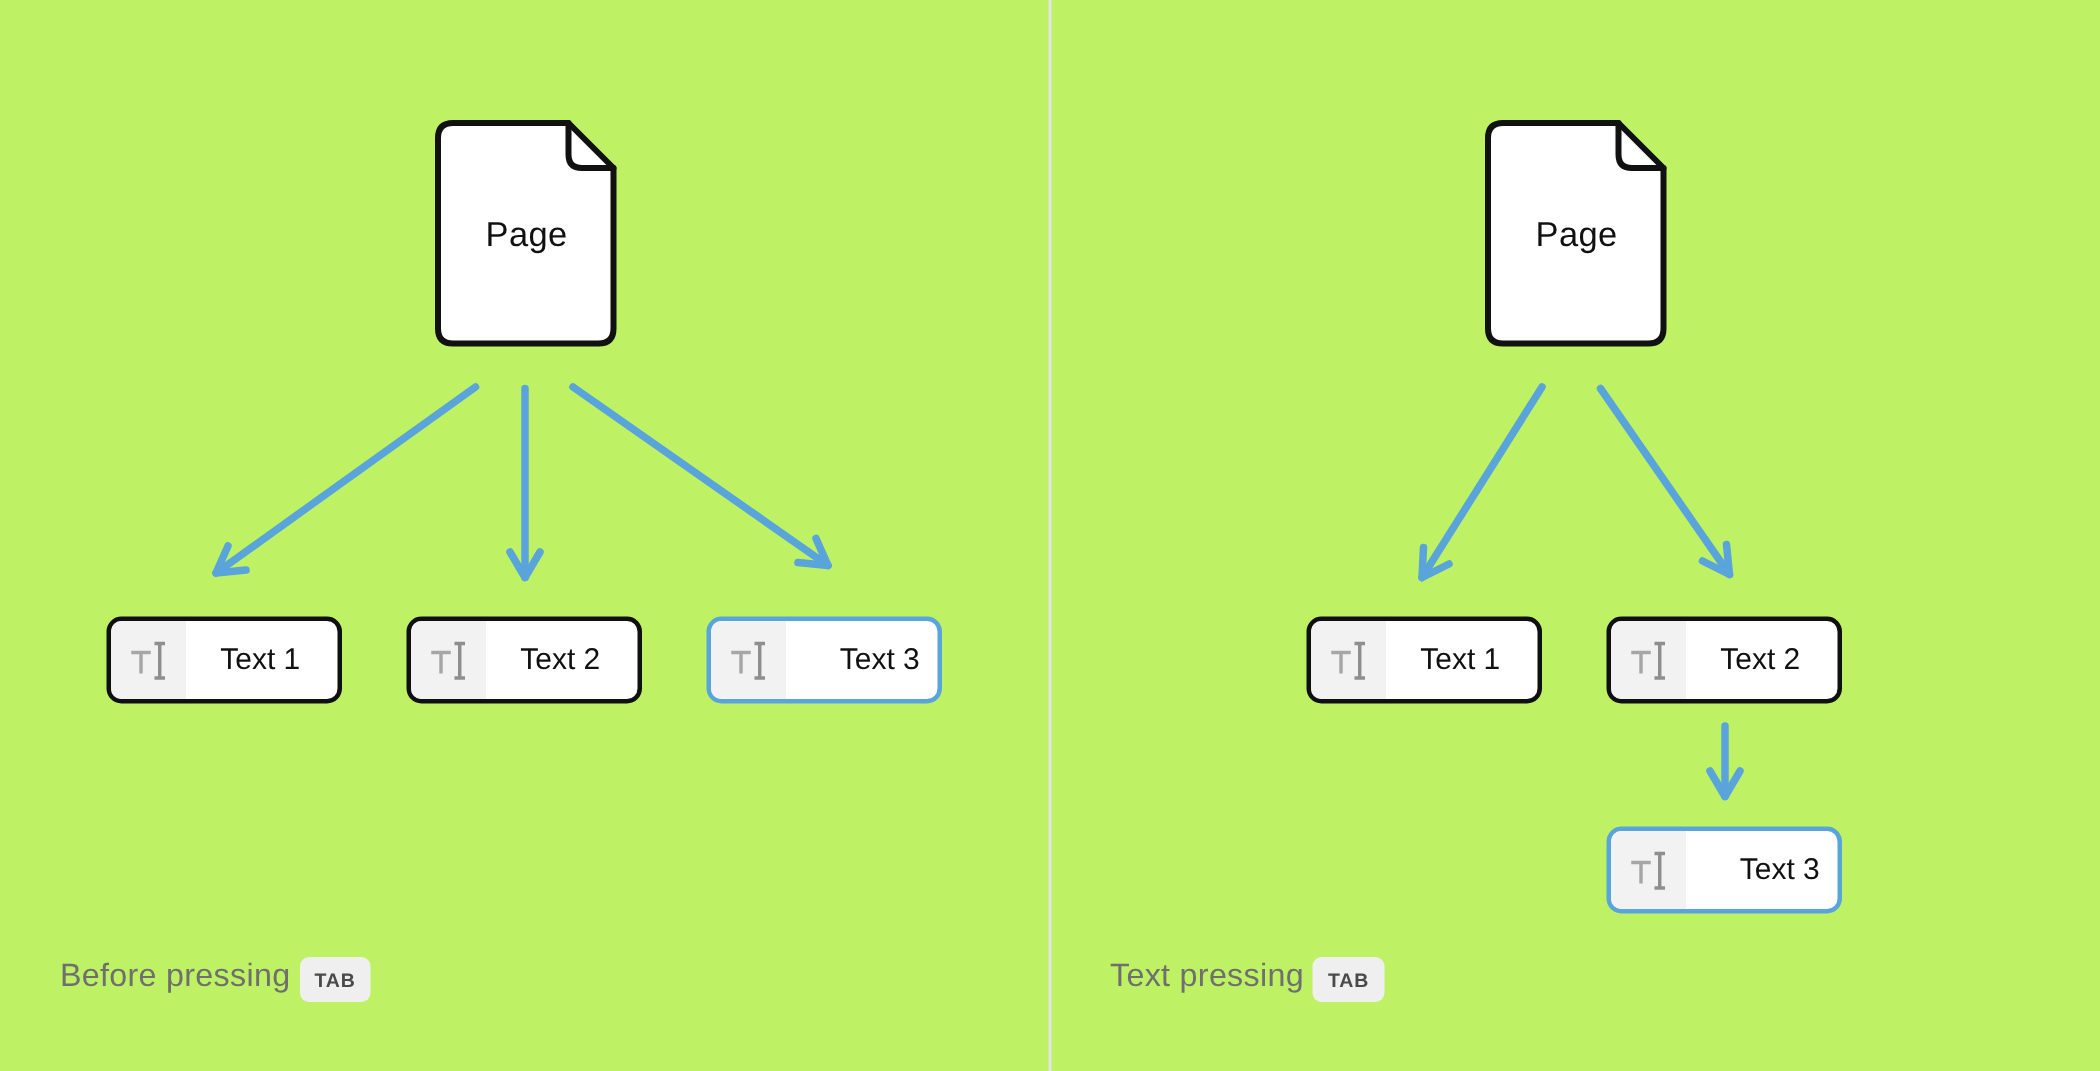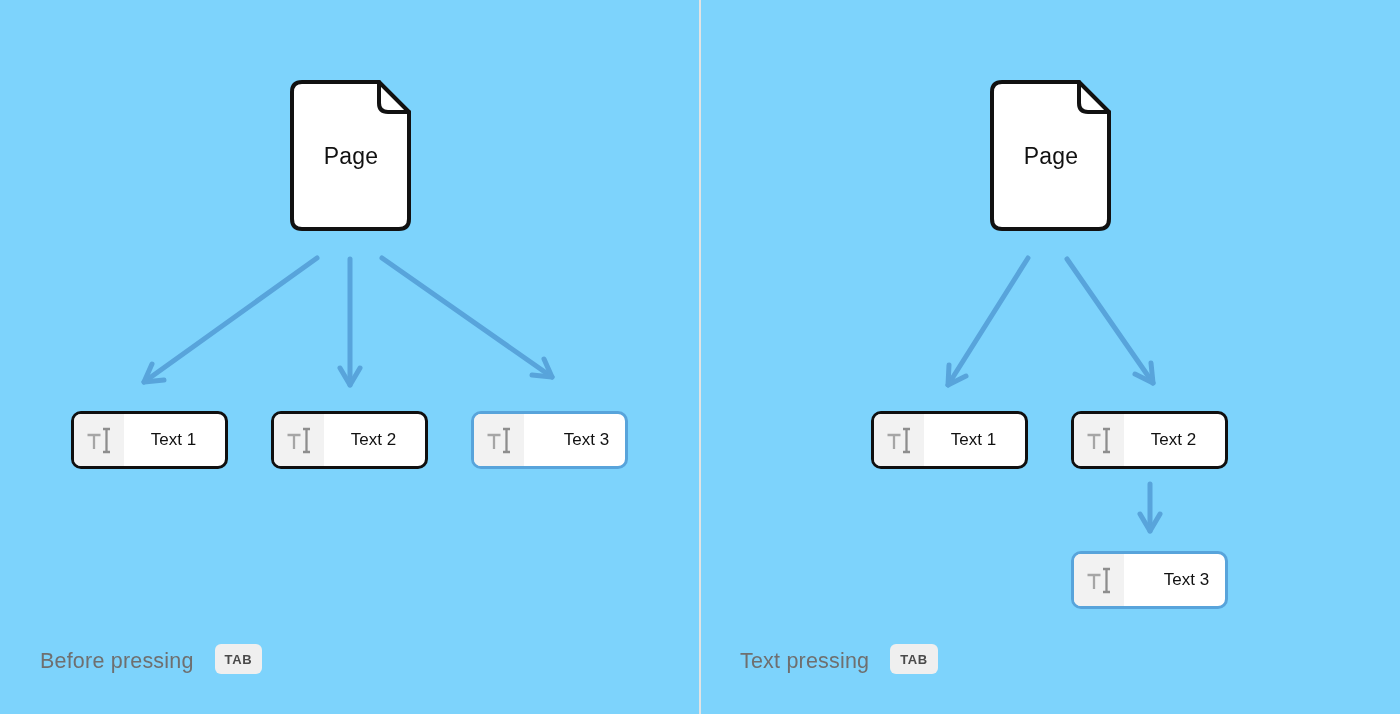--- a/index.html
+++ b/index.html
@@ -1,20 +1,20 @@
 <!DOCTYPE html>
 <html><head>
 <meta charset="utf-8">
 <style>
   html, body { margin: 0; padding: 0; background: #ffffff; }
   .stage {
     position: relative;
     width: 1400px;
     height: 714px;
-    background: #7dd3fc;
+    background: #bef264;
     overflow: hidden;
     font-family: "Liberation Sans", sans-serif;
   }
   .panel { position: absolute; top: 0; width: 700px; height: 714px; }
   .panel-left  { left: 0; }
   .panel-right { left: 700px; }
   .divider {
     position: absolute; left: 699px; top: 0;
     width: 2px; height: 714px; background: #E3E3E3;
   }
@@ -33,25 +33,25 @@
     border: 3.5px solid #101010; border-radius: 10px;
     display: flex; align-items: stretch; overflow: hidden;
   }
   .block.selected { border-color: #58A4DB; gap: 26px; }
   .block-icon-cell {
     flex: 0 0 50px; background: #F2F2F2;
     display: flex; align-items: center; justify-content: center;
   }
   .block-label {
     flex: 1; display: flex; align-items: center; justify-content: center;
-    font-size: 17px; font-weight: 500; color: #111111; padding-right: 2px;
+    font-size: 20px; font-weight: 500; color: #111111; padding-right: 2px;
   }
   .caption {
     position: absolute; left: 40px; top: 638px; height: 36px;
-    display: flex; align-items: flex-end; gap: 21px;
+    display: flex; align-items: flex-start; gap: 6px;
     font-size: 21.5px; color: #6F6F6F; letter-spacing: 0.2px;
   }
   .kbd {
     background: #EFEFEF; color: #4A4A4A;
     font-weight: bold; font-size: 13px; line-height: 1;
     padding: 9px 10px 8px 10px; border-radius: 6px; letter-spacing: 0.6px;
   }
 </style>
 </head>
 <body>

